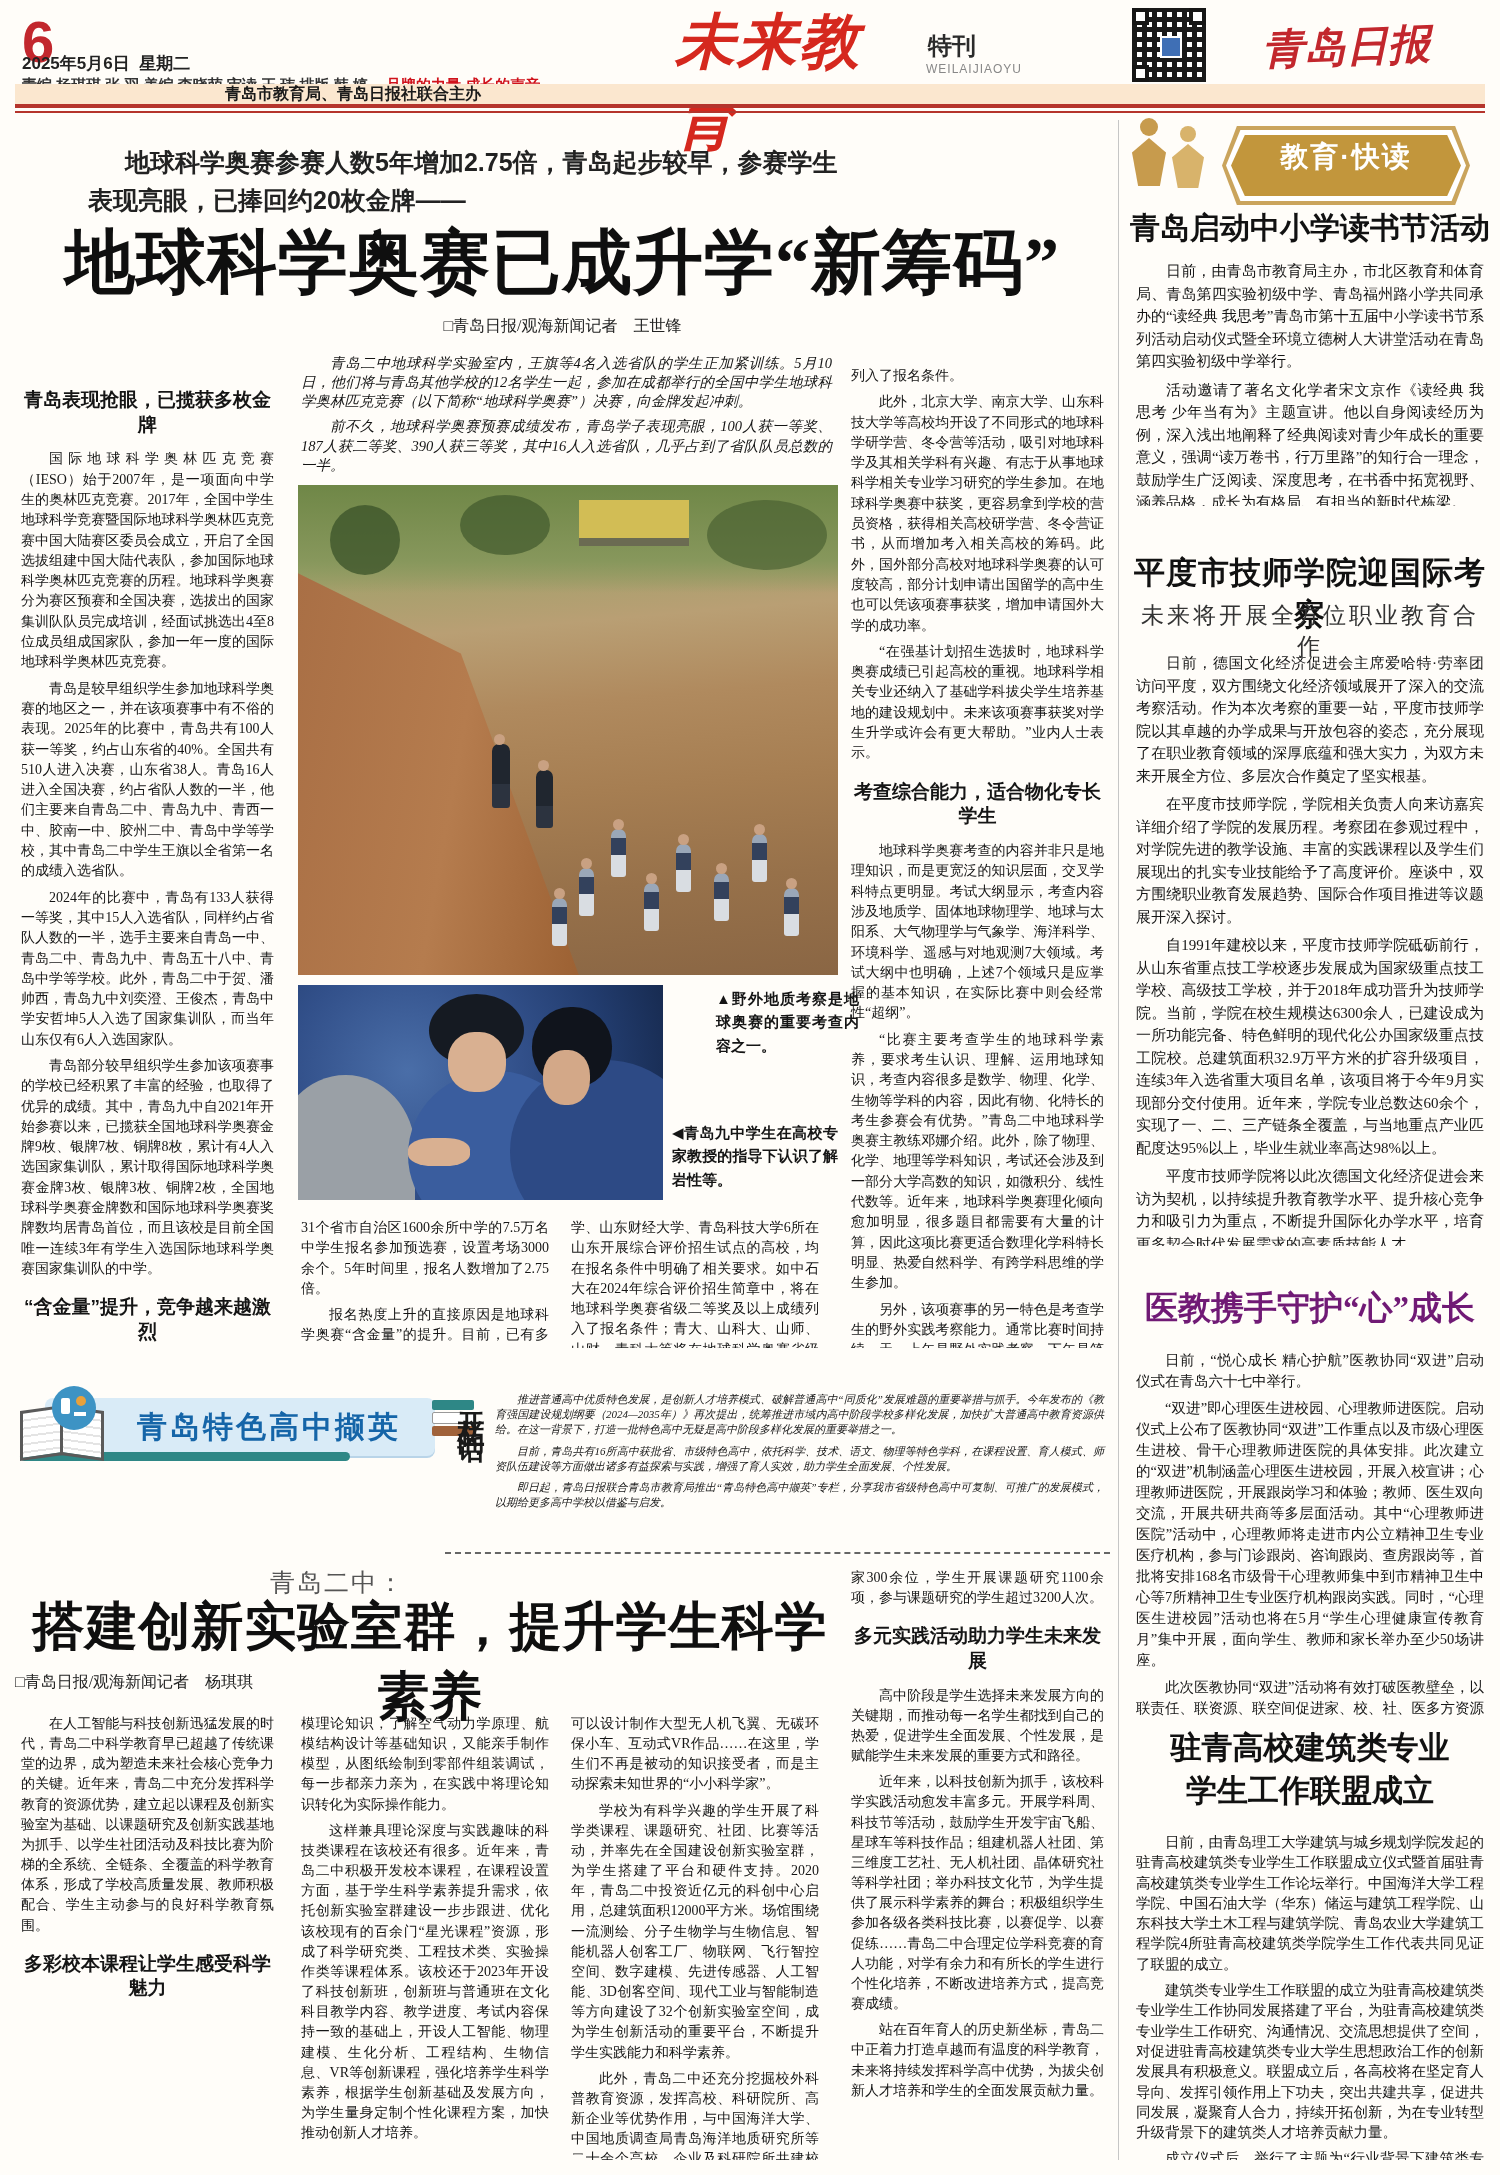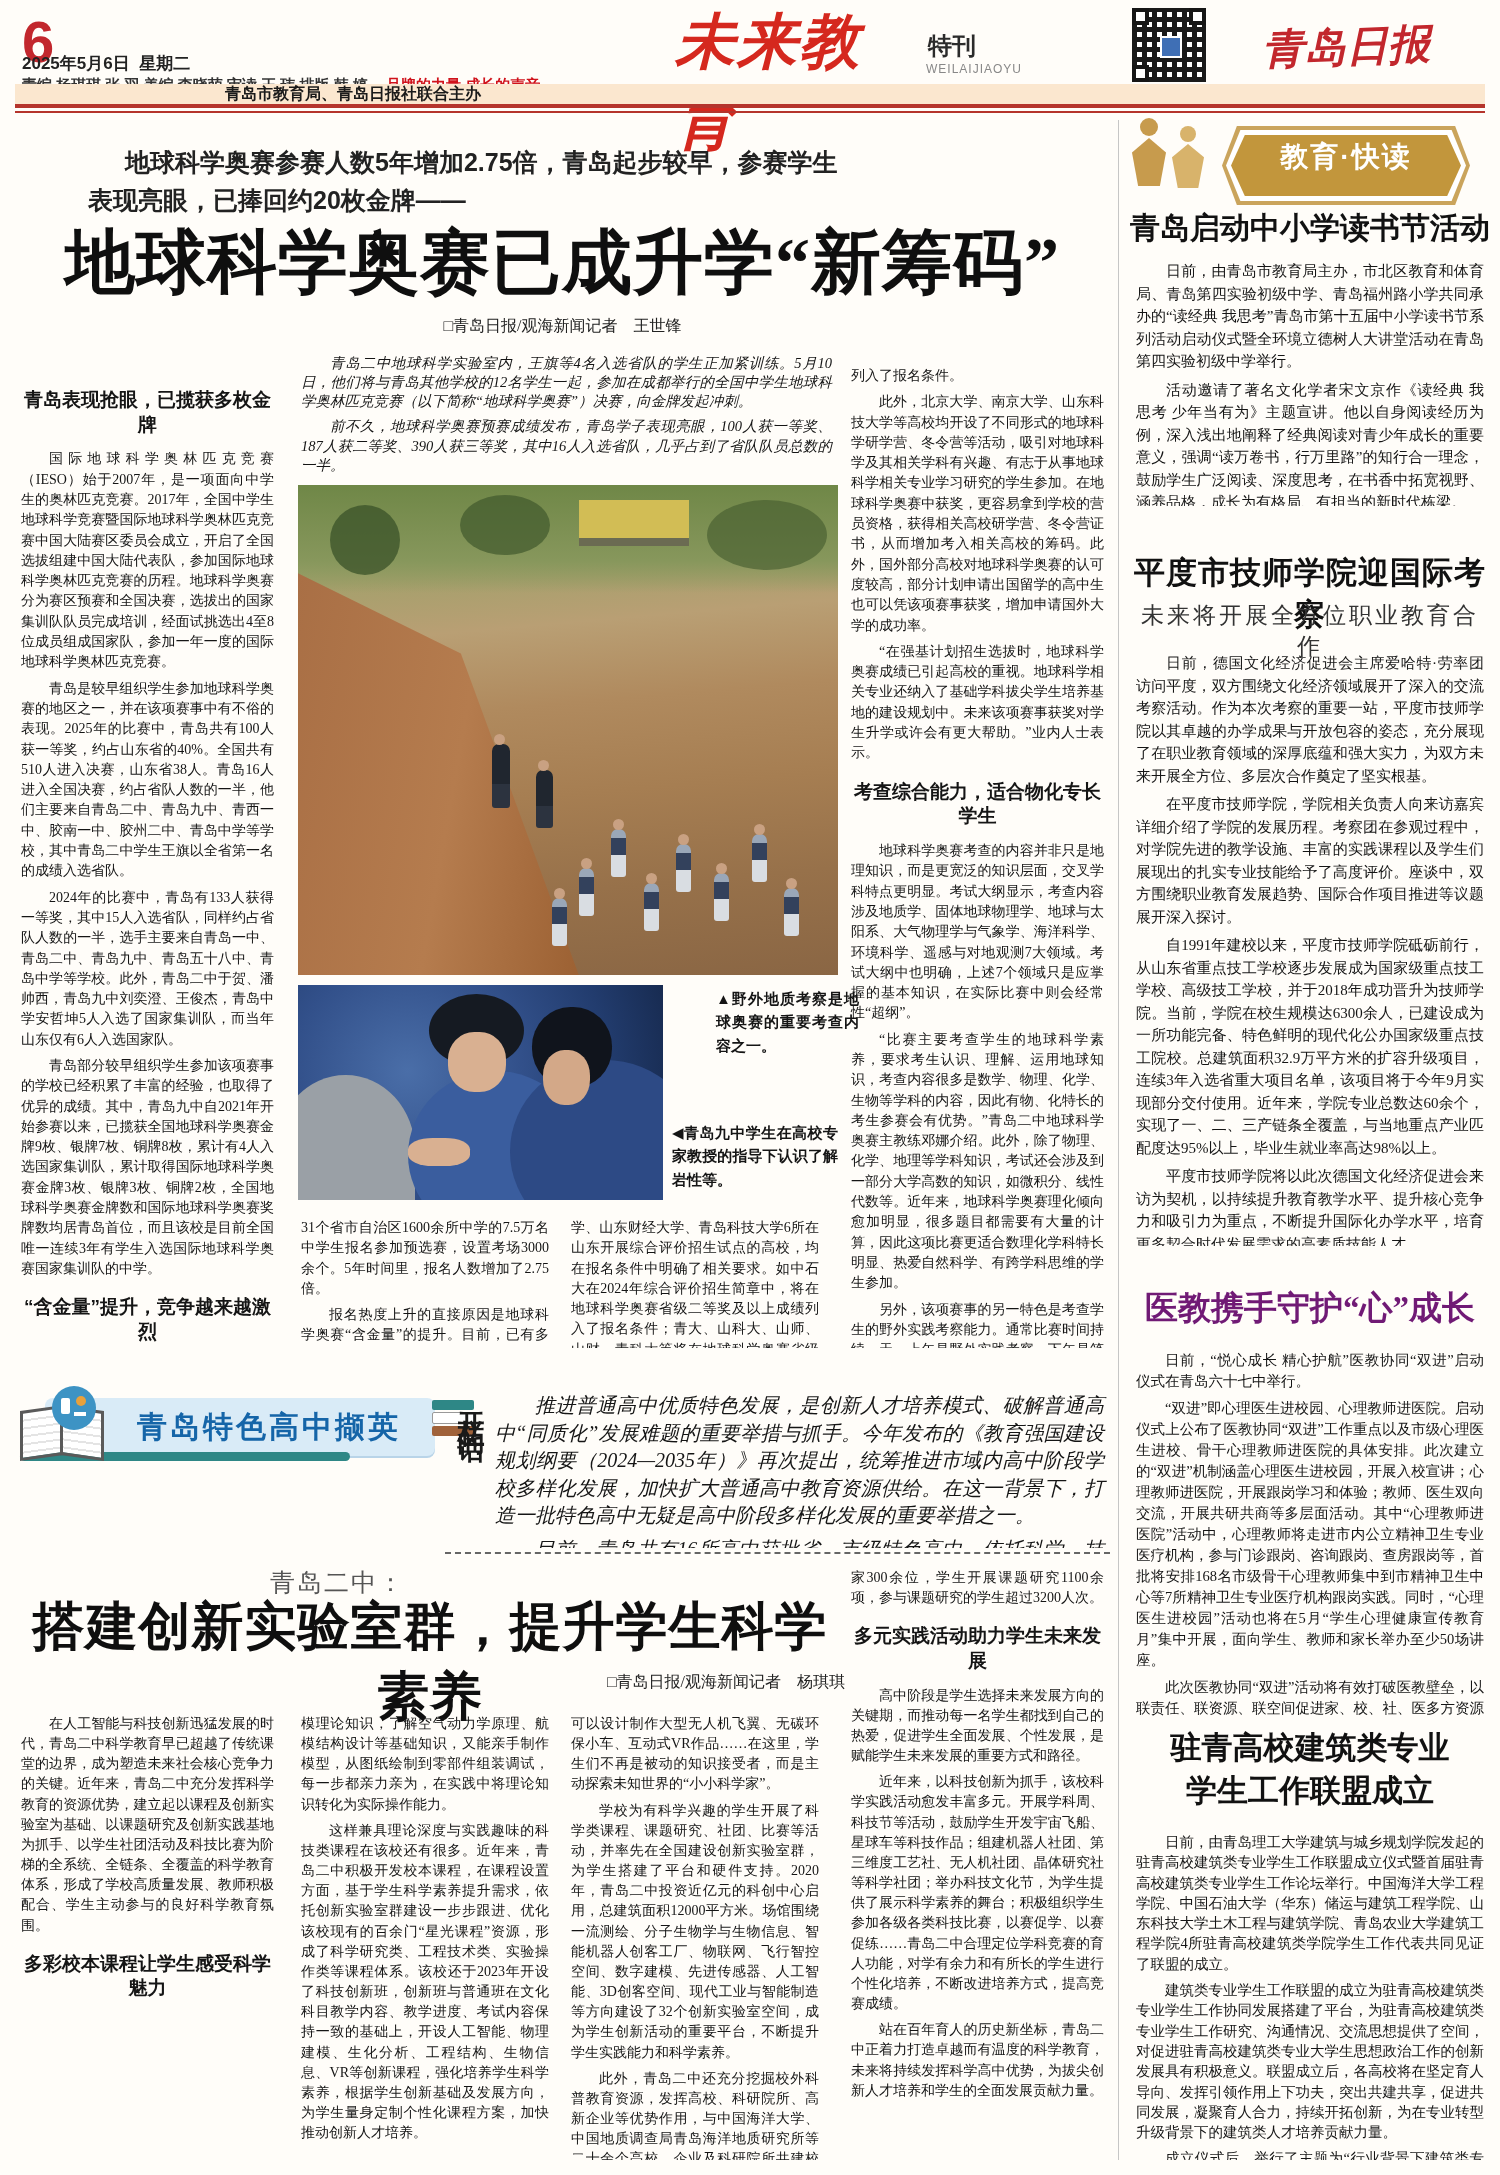--- a/index.html
+++ b/index.html
@@ -197,31 +197,31 @@
     </div>
   </div>
   <div class="abs" style="left:432px;top:1400px;width:44px;height:42px;">
     <div style="width:42px;height:10px;background:#2e8786;border-radius:2px;"></div>
     <div style="width:40px;height:10px;background:#fff;border:1px solid #999;border-radius:2px;margin-top:2px;"></div>
     <div style="width:42px;height:10px;background:#a0623a;border-radius:2px;margin-top:2px;"></div>
   </div>
 
   <div class="abs" style="left:445px;top:1386px;width:665px;height:162px;display:flex;">
     <div class="sans" style="width:44px;writing-mode:vertical-rl;text-orientation:upright;font-size:27px;font-weight:bold;letter-spacing:8px;color:#1a1a1a;padding-top:4px;">开栏的话</div>
-    <div class="col feat-col kai" style="position:relative;flex:1;height:162px;font-size:20px;line-height:1.38;">
+    <div class="col feat-col kai" style="position:relative;flex:1;height:162px;font-size:11px;line-height:1.38;">
         <div class="bi p">推进普通高中优质特色发展，是创新人才培养模式、破解普通高中“同质化”发展难题的重要举措与抓手。今年发布的《教育强国建设规划纲要（2024—2035年）》再次提出，统筹推进市域内高中阶段学校多样化发展，加快扩大普通高中教育资源供给。在这一背景下，打造一批特色高中无疑是高中阶段多样化发展的重要举措之一。</div>
         <div class="bi p">目前，青岛共有16所高中获批省、市级特色高中，依托科学、技术、语文、物理等特色学科，在课程设置、育人模式、师资队伍建设等方面做出诸多有益探索与实践，增强了育人实效，助力学生全面发展、个性发展。</div>
         <div class="bi p">即日起，青岛日报联合青岛市教育局推出“青岛特色高中撷英”专栏，分享我市省级特色高中可复制、可推广的发展模式，以期给更多高中学校以借鉴与启发。</div>
       </div>
   </div>
   <div class="abs" style="left:445px;top:1552px;width:665px;height:0;border-top:2px dashed #666;"></div>
 
   <div class="abs sans" style="left:270px;top:1566px;font-size:25px;color:#555;letter-spacing:2px;">青岛二中：</div>
   <div class="abs" style="left:15px;top:1592px;width:830px;text-align:center;font-size:52px;font-weight:900;color:#0f0f0f;letter-spacing:1px;">搭建创新实验室群，提升学生科学素养</div>
-  <div class="abs" style="left:15px;top:1672px;width:830px;text-align:right;font-size:16px;color:#222;">□青岛日报/观海新闻记者　杨琪琪</div>
+  <div class="abs" style="left:15px;top:1672px;width:830px;text-align:left;font-size:16px;color:#222;">□青岛日报/观海新闻记者　杨琪琪</div>
 
   <div class="col feat-col" style="left:15px;top:1708px;width:265px;height:452px;">
       <div class="bi p">在人工智能与科技创新迅猛发展的时代，青岛二中科学教育早已超越了传统课堂的边界，成为塑造未来社会核心竞争力的关键。近年来，青岛二中充分发挥科学教育的资源优势，建立起以课程及创新实验室为基础、以课题研究及创新实践基地为抓手、以学生社团活动及科技比赛为阶梯的全系统、全链条、全覆盖的科学教育体系，形成了学校高质量发展、教师积极配合、学生主动参与的良好科学教育氛围。</div>
       <div class="bi h">多彩校本课程让学生感受科学魅力</div>
     </div>
   <div class="col feat-col" style="left:295px;top:1708px;width:260px;height:452px;">
       <div class="bi pf">模理论知识，了解空气动力学原理、航模结构设计等基础知识，又能亲手制作模型，从图纸绘制到零部件组装调试，每一步都亲力亲为，在实践中将理论知识转化为实际操作能力。</div>
       <div class="bi p">这样兼具理论深度与实践趣味的科技类课程在该校还有很多。近年来，青岛二中积极开发校本课程，在课程设置方面，基于学生科学素养提升需求，依托创新实验室群建设一步步跟进、优化该校现有的百余门“星光课程”资源，形成了科学研究类、工程技术类、实验操作类等课程体系。该校还于2023年开设了科技创新班，创新班与普通班在文化科目教学内容、教学进度、考试内容保持一致的基础上，开设人工智能、物理建模、生化分析、工程结构、生物信息、VR等创新课程，强化培养学生科学素养，根据学生创新基础及发展方向，为学生量身定制个性化课程方案，加快推动创新人才培养。</div>
       <div class="bi h">丰富实践载体，拓宽科学教育阵地</div>
     </div>

